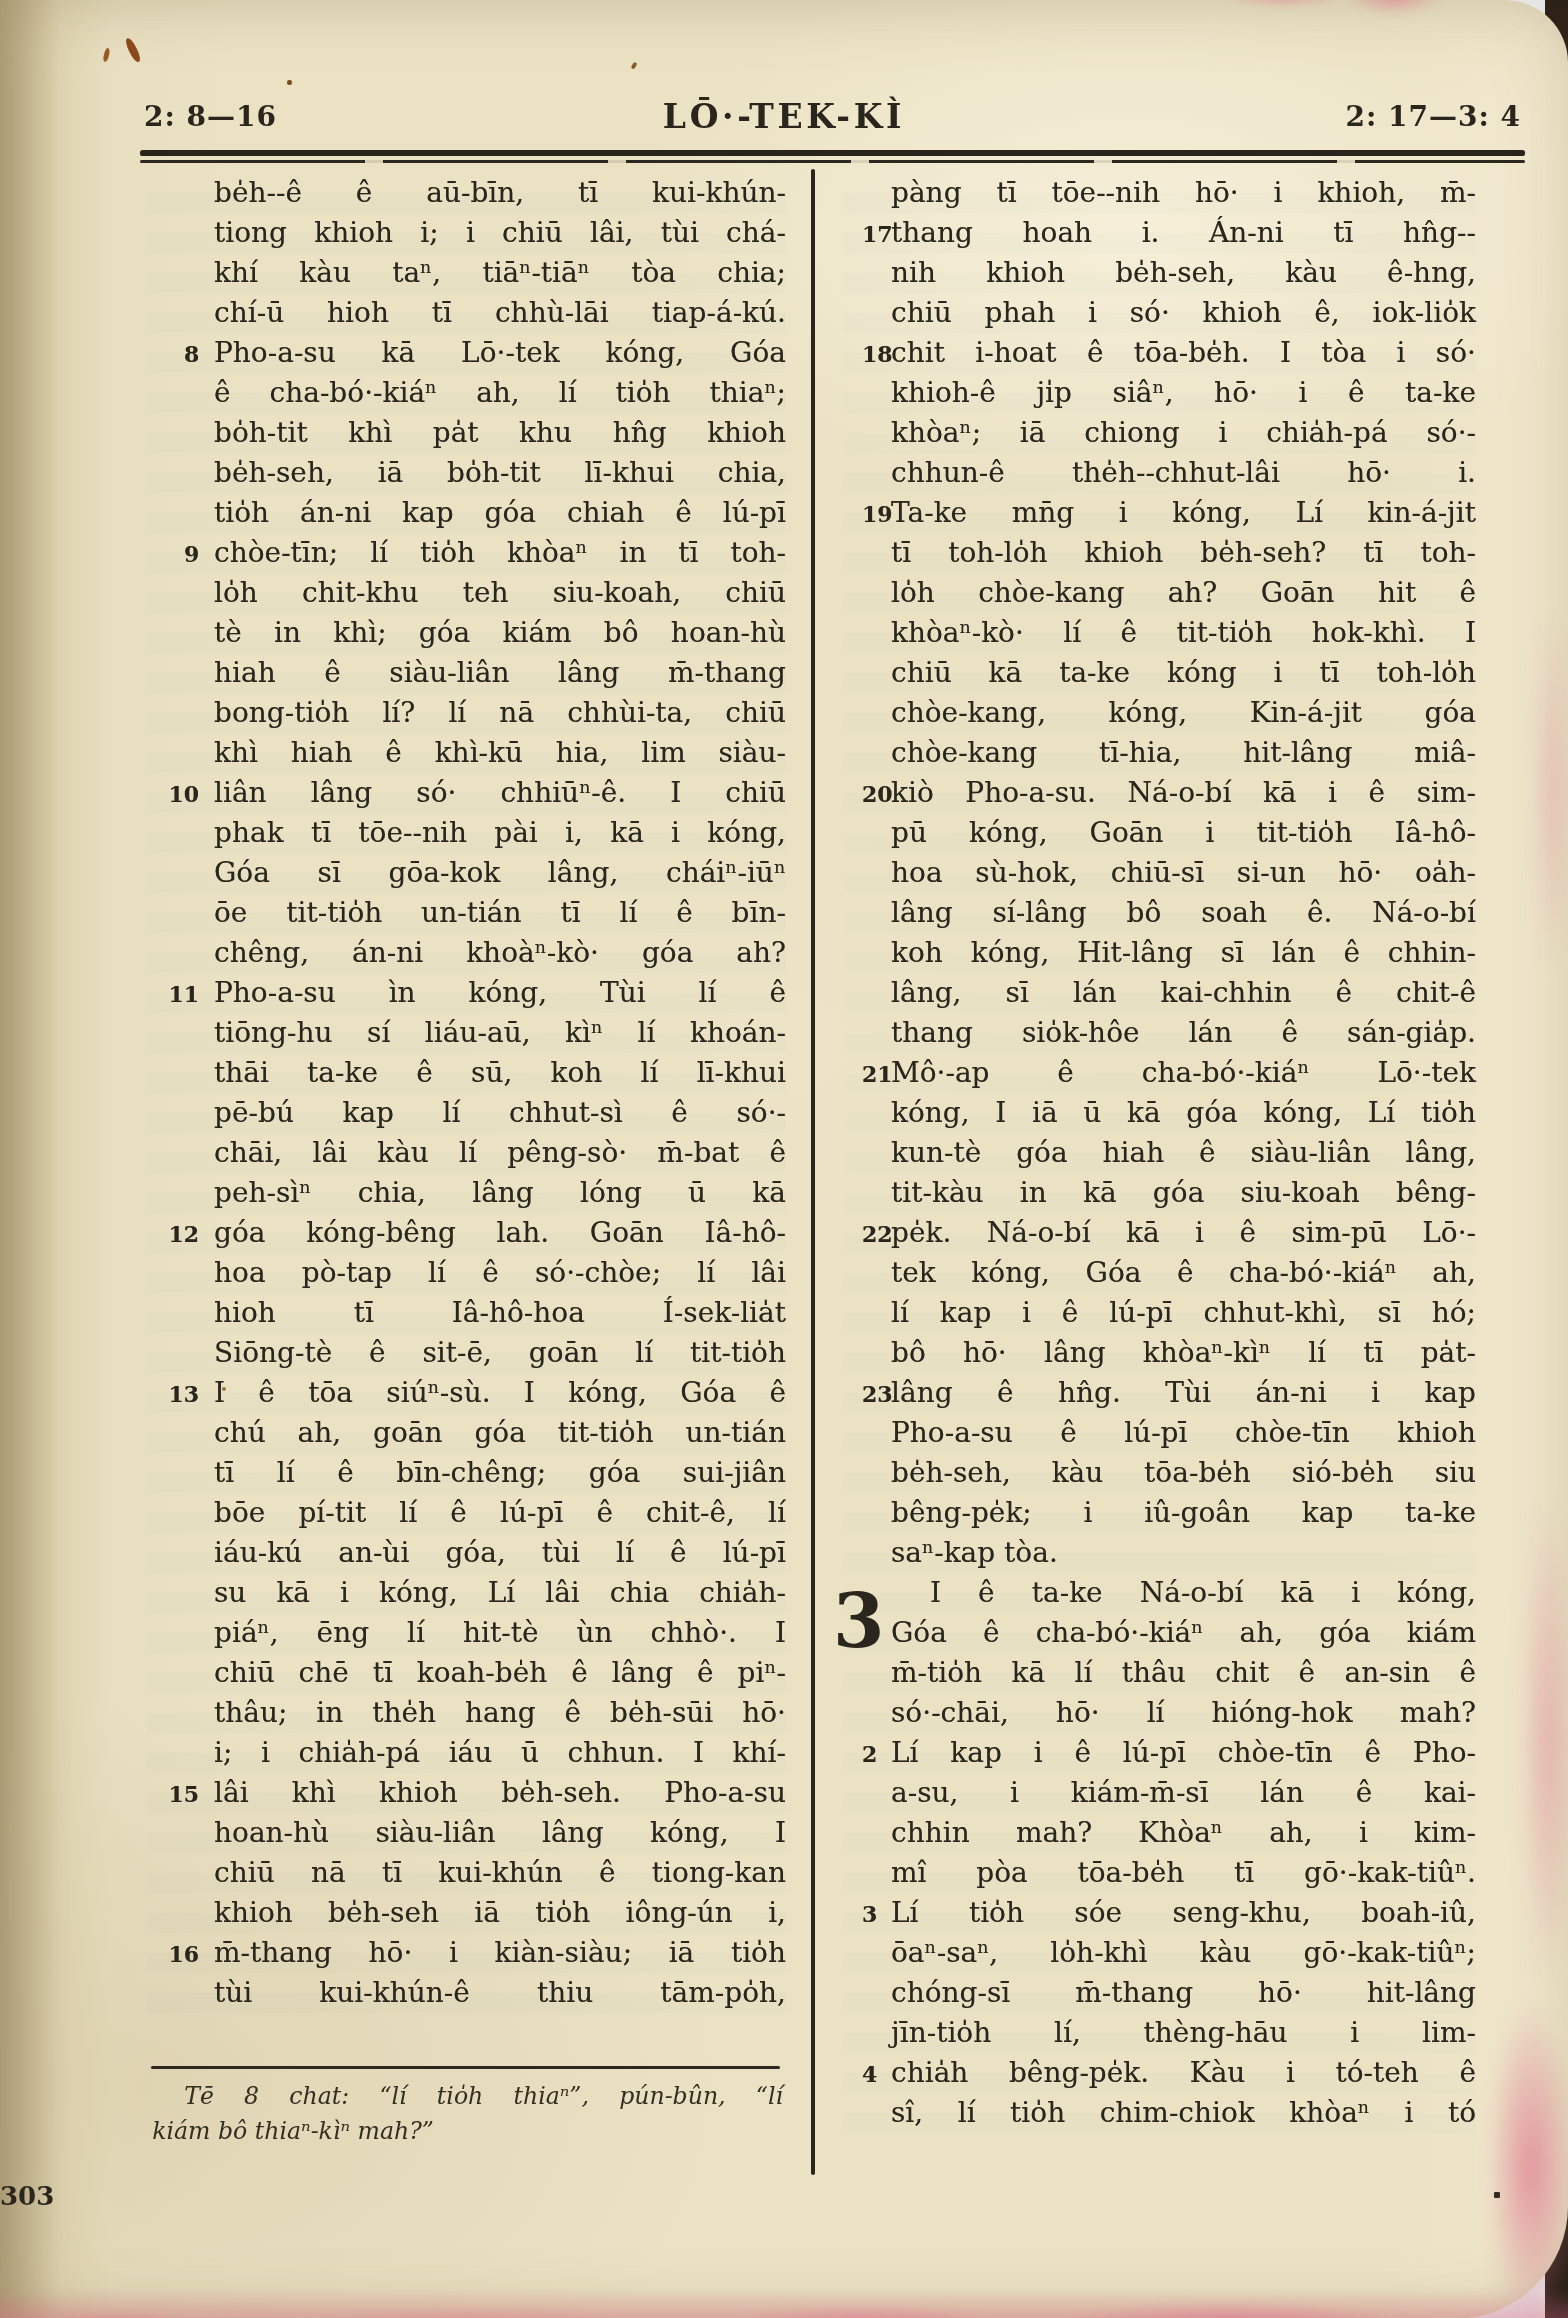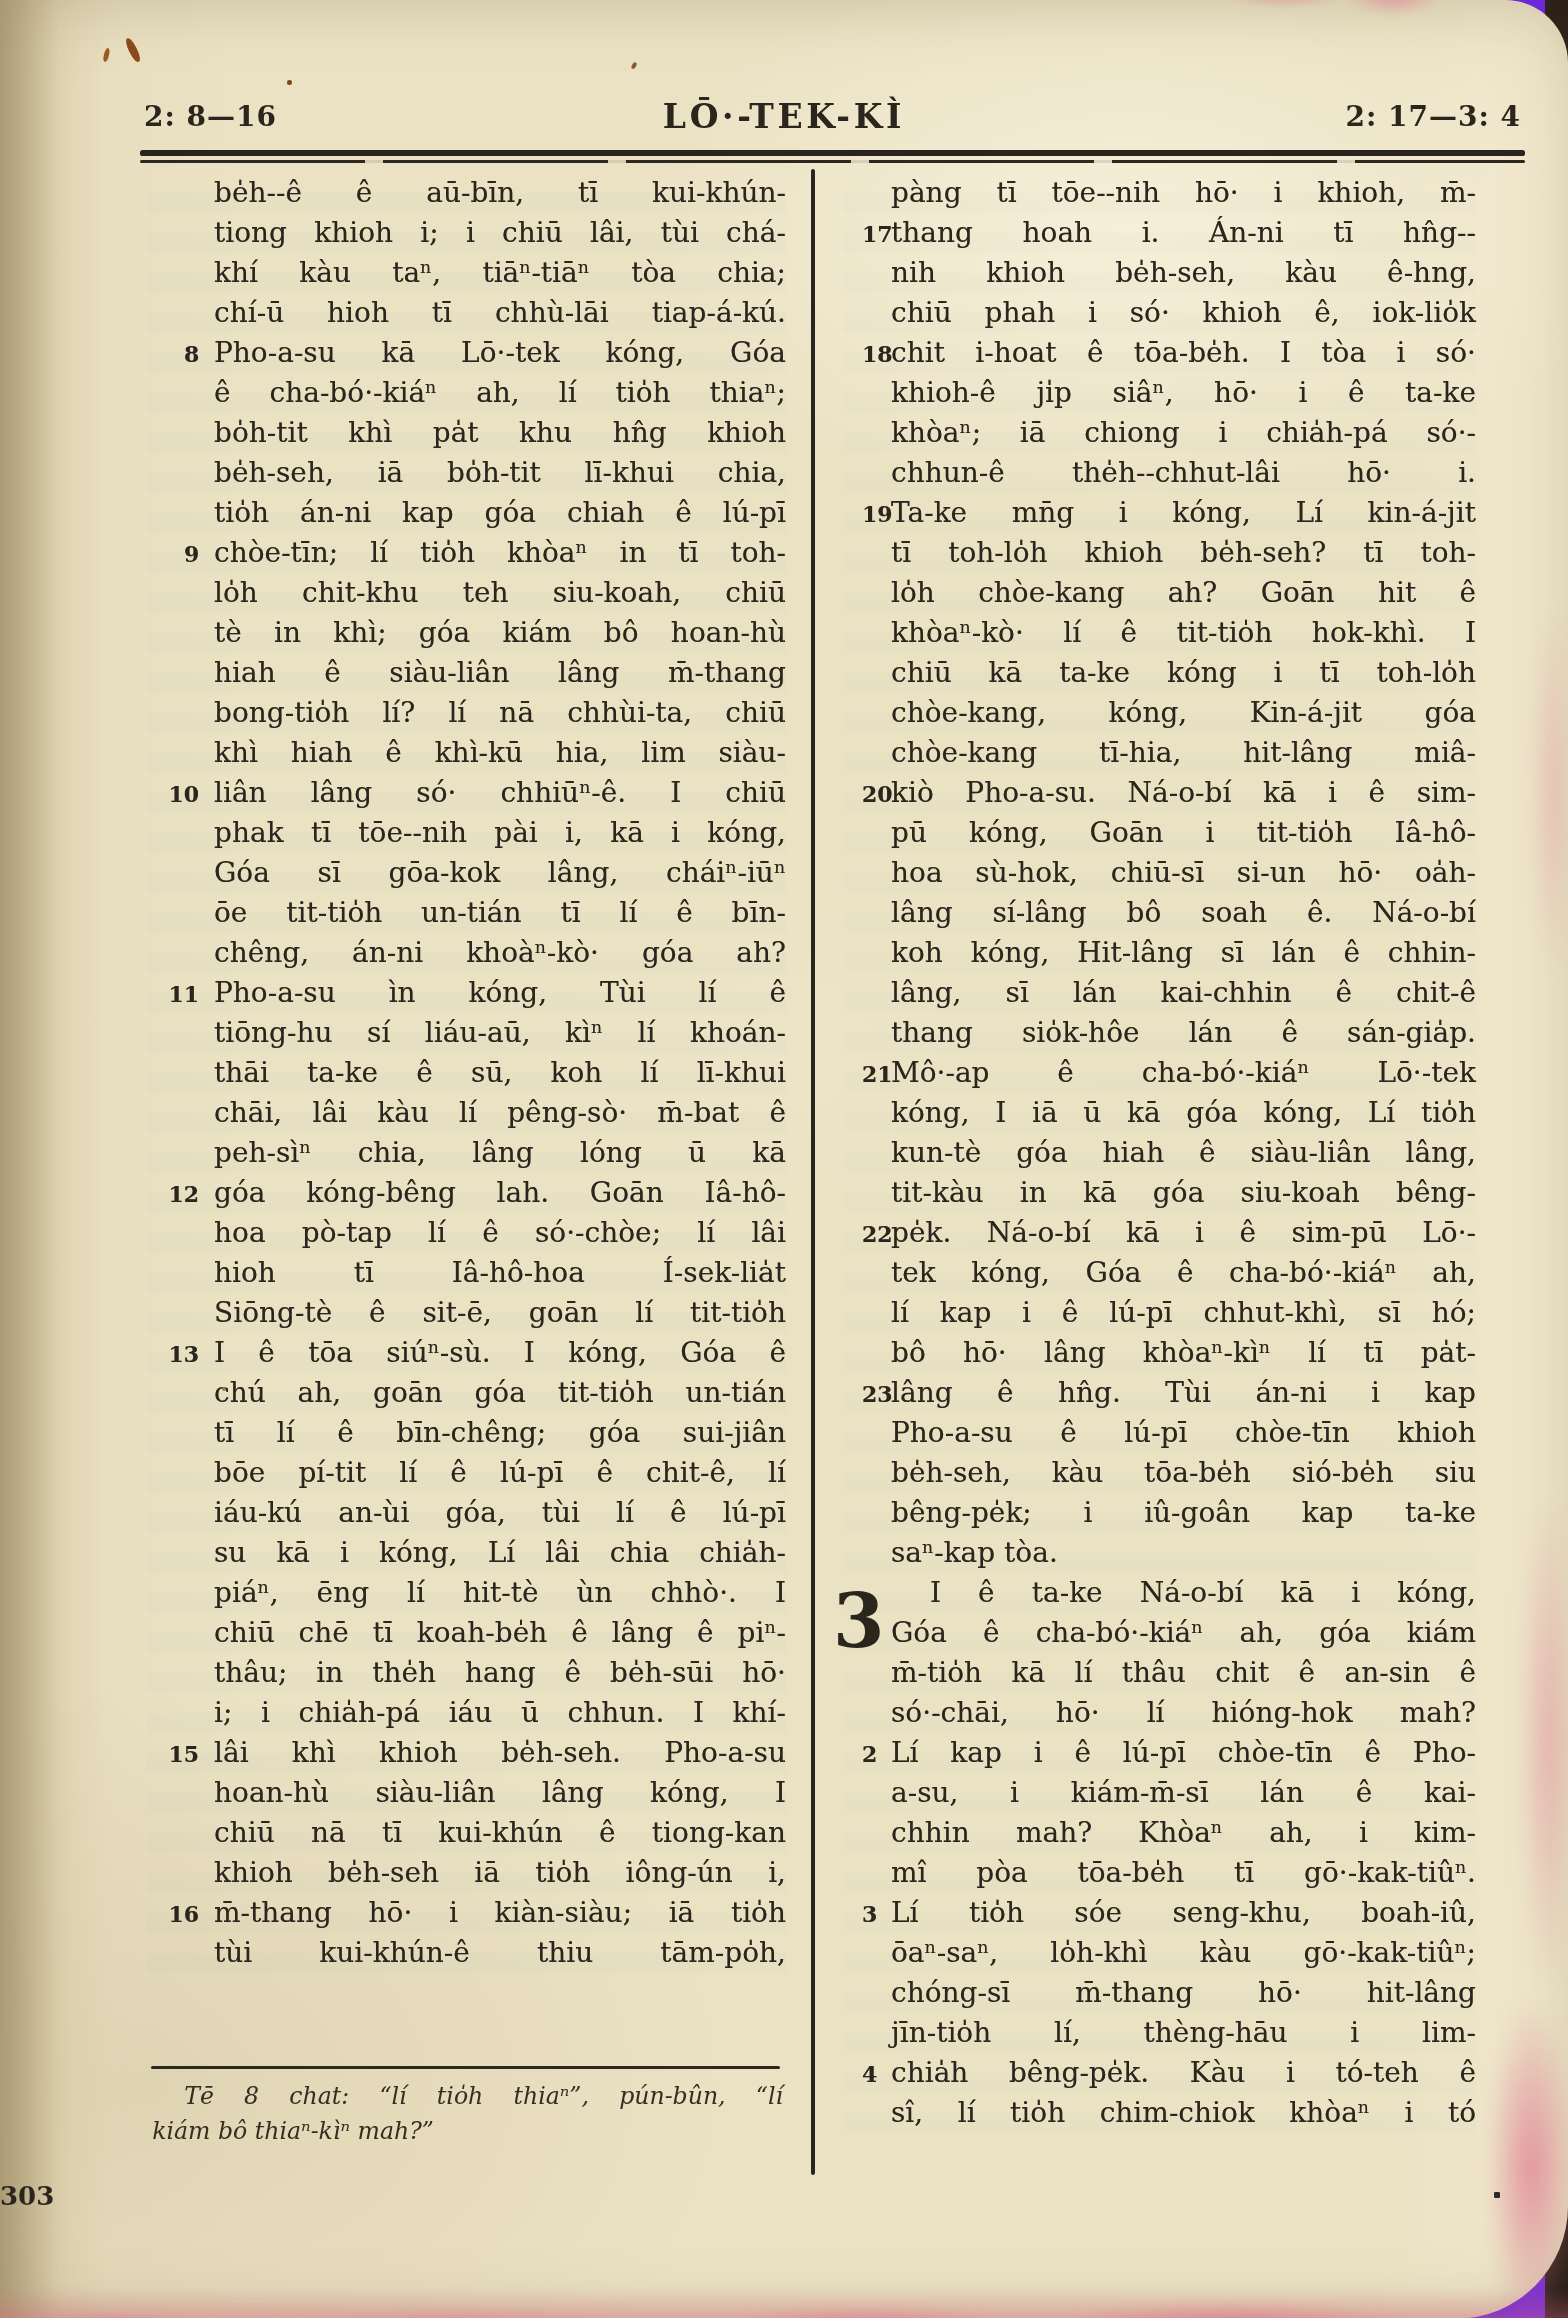--- a/index.html
+++ b/index.html
@@ -10,21 +10,21 @@
   html,body{margin:0;padding:0;}
   body{
     background:#221d18;
     font-family:"DejaVu Serif","DejaVu Sans",serif;
     color:var(--ink);
   }
   .scene{
     position:relative;
     width:1568px;height:2319px;
     overflow:hidden;
-    background:#6d28d9;
+    background:#e5e5e5;
   }
   
   .book-edge{
     position:absolute;right:0;top:0;bottom:0;width:23px;
     background:linear-gradient(to bottom,#2c2118,#55391f 18%,#6e4d2a 45%,#7a5530 70%,#241d16);
   }
   .page{
     position:absolute;inset:0;
     background-color:var(--paper);
     background-image:
@@ -262,20 +262,24 @@
         <div class="tline">
           <span class="vnum"></span>
           <span class="ttext">tiōng-hu sí liáu-aū, kìⁿ lí khoán-</span>
         </div>
         <div class="tline">
           <span class="vnum"></span>
           <span class="ttext">thāi ta-ke ê sū, koh lí lī-khui</span>
         </div>
         <div class="tline">
           <span class="vnum"></span>
+          <span class="ttext">pē-bú kap lí chhut-sì ê só·-</span>
+        </div>
+        <div class="tline">
+          <span class="vnum"></span>
           <span class="ttext">chāi, lâi kàu lí pêng-sò· m̄-bat ê</span>
         </div>
         <div class="tline">
           <span class="vnum"></span>
           <span class="ttext">peh-sìⁿ chia, lâng lóng ū kā</span>
         </div>
         <div class="tline">
           <span class="vnum">12</span>
           <span class="ttext">góa kóng-bêng lah.  Goān Iâ-hô-</span>
         </div>

